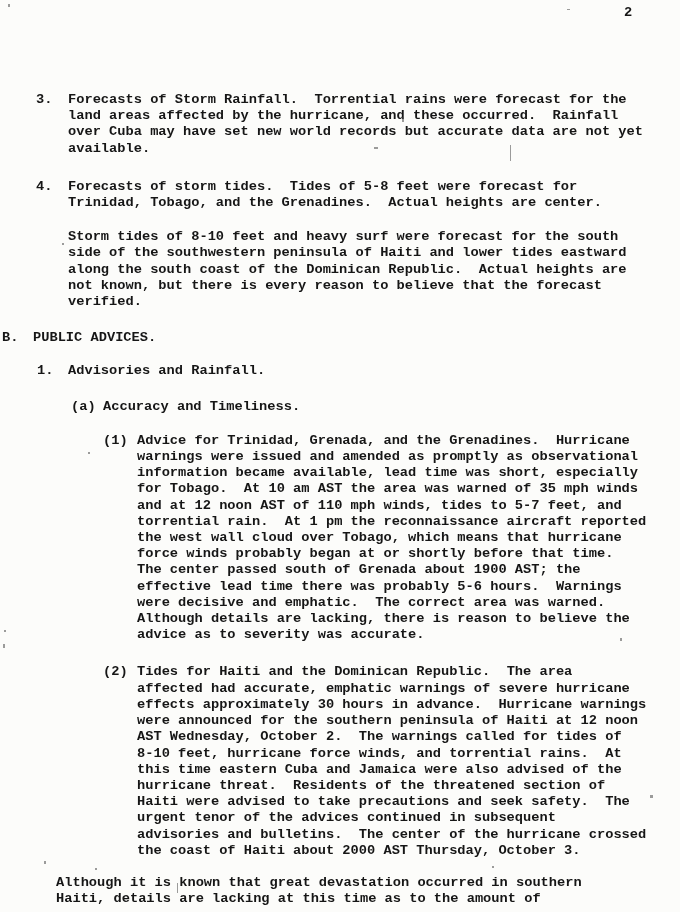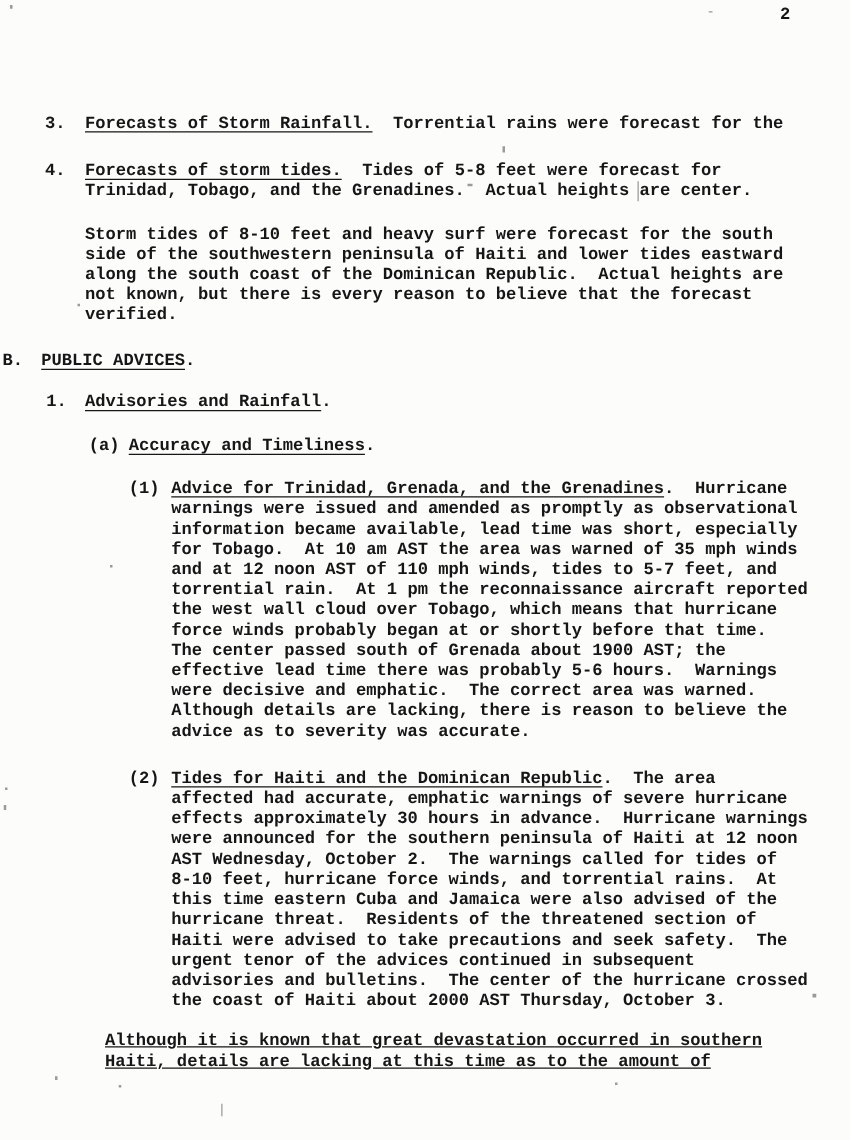--- a/index.html
+++ b/index.html
@@ -26,57 +26,58 @@
   }
   .block {
     position: relative;
     white-space: pre;
   }
   .label {
     position: absolute;
     top: 0;
   }
   .u {
-    text-decoration: underline;
     text-underline-offset: 3px;
     text-decoration-thickness: 1.4px;
     margin-top: 40px;
   }
   
   #s3      { margin: 92px 0 0 68px; }
   #s3 .label  { left: -32px; }
   #s4      { margin: 22px 0 0 68px; }
   #s4 .label  { left: -32px; }
   #storm   { margin: 18px 12px 0 68px; }
   #secb    { margin: 20px 0 0 33px; }
   #secb .label{ left: -31px; }
   #item1   { margin: 17px 0 0 68px; }
   #item1 .label{ left: -31px; }
   #itema   { margin: 19px 0 0 103px; }
   #itema .label{ left: -32px; }
   #adv1    { margin: 18px 0 0 137px; }
   #adv1 .label{ left: -34px; }
   #adv2    { margin: 21px 0 0 137px; }
   #adv2 .label{ left: -34px; }
-  #closing { margin: 16px 0 0 84px; text-decoration: underline; }
+  #closing { margin: 16px 0 0 56px; }
   
   .speck {
     position: absolute;
     background: #4a4a4a;
     opacity: 0.55;
   }
 </style>
 </head>
 <body>
 
 <div class="page">
 
   <div class="pagenum">2</div>
 
-  <div class="block" id="s3"><span class="label">3.</span><span class="u">Forecasts of Storm Rainfall.</span><span>  Torrential rains were forecast for the</span></div>
+  <div class="block" id="s3"><span class="label">3.</span><span class="u">Forecasts of Storm Rainfall.</span><span>  Torrential rains were forecast for the</span><div>land areas affected by the hurricane, and these occurred.  Rainfall
+over Cuba may have set new world records but accurate data are not yet
+available.</div></div>
 
   <div class="block" id="s4"><span class="label">4.</span><span class="u">Forecasts of storm tides.</span><span>  Tides of 5-8 feet were forecast for</span><div>Trinidad, Tobago, and the Grenadines.  Actual heights are center.</div></div>
 
   <div class="block" id="storm"><div>Storm tides of 8-10 feet and heavy surf were forecast for the south
 side of the southwestern peninsula of Haiti and lower tides eastward
 along the south coast of the Dominican Republic.  Actual heights are
 not known, but there is every reason to believe that the forecast
 verified.</div></div>
 
   <div class="block" id="secb"><span class="label">B.</span><span class="u">PUBLIC ADVICES</span><span>.</span></div>

